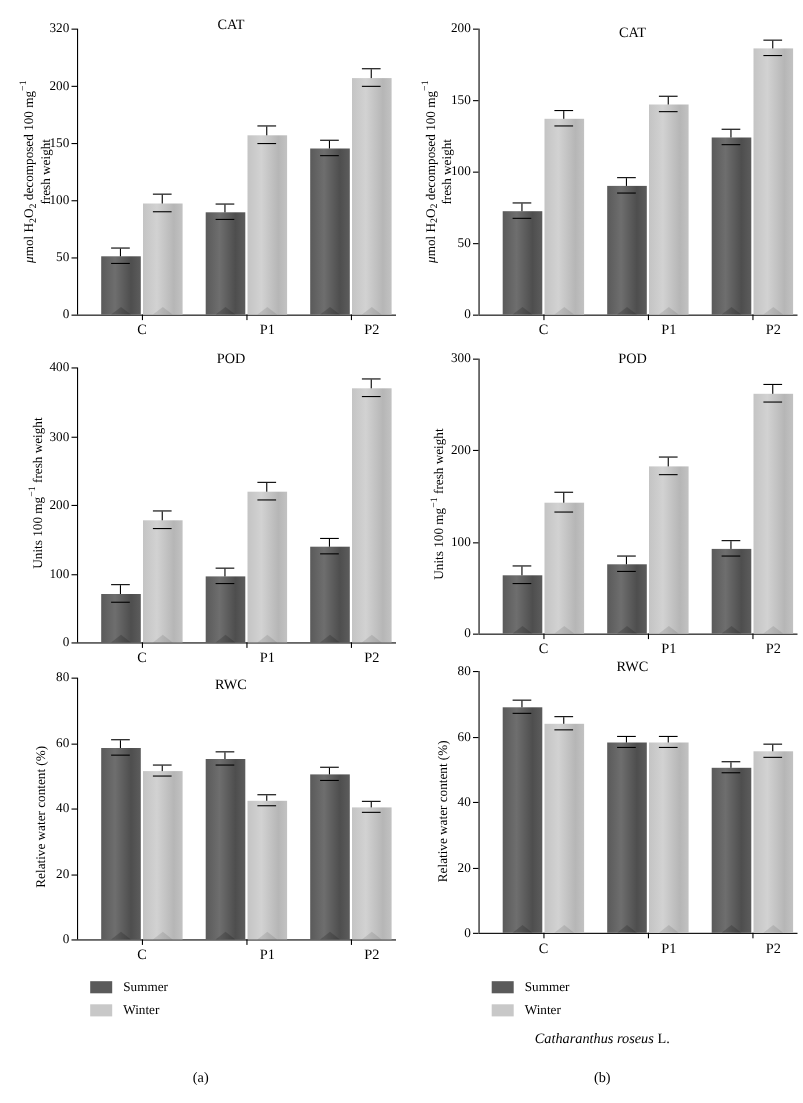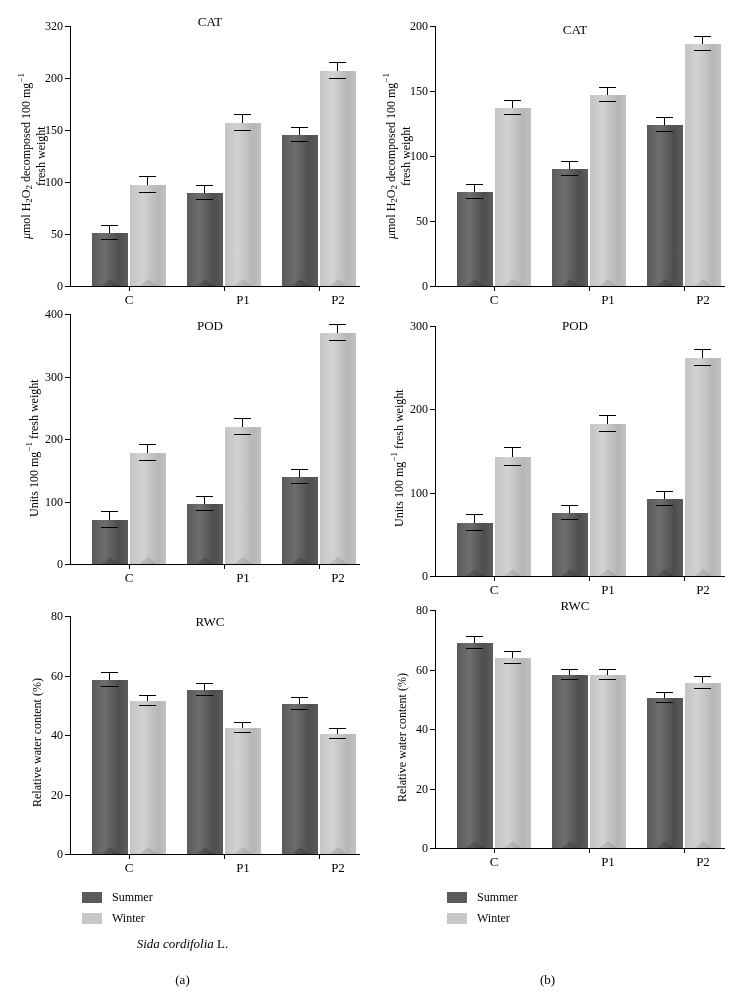--- a/index.html
+++ b/index.html
@@ -190,21 +190,21 @@
       <div class="xlabel" style="left:173px;top:266px;">P1</div>
       <div class="xlabel" style="left:268px;top:266px;">P2</div>
     </div>
   </div>
 
   <div class="panel" style="left:10px;top:308px;width:350px;height:290px;">
     <div class="plot-title" style="width:300px;left:50px;top:10px;">POD</div>
     <div class="ylabel-rot" style="left:14px;top:40px;height:200px;">
       <span>Units 100 mg<span class="sup">−1</span> fresh weight</span>
     </div>
-    <div class="axis-area" style="left:60px;top:6px;width:290px;height:250px;">
+    <div class="axis-area" style="left:60px;top:26px;width:290px;height:250px;">
       <div class="yaxis-line" style="height:250px;"></div>
       <div class="xaxis-line" style="top:250px;"></div>
       <div class="tick" style="top:0px;"></div>
         <div class="ticklabel" style="top:0px;left:-40px;width:33px;">400</div>
       <div class="tick" style="top:62.5px;"></div>
         <div class="ticklabel" style="top:62.5px;left:-40px;width:33px;">300</div>
       <div class="tick" style="top:125px;"></div>
         <div class="ticklabel" style="top:125px;left:-40px;width:33px;">200</div>
       <div class="tick" style="top:187.5px;"></div>
         <div class="ticklabel" style="top:187.5px;left:-40px;width:33px;">100</div>
@@ -481,20 +481,20 @@
     <div class="legend-row">
       <span class="legend-swatch summer"></span>
       <span>Summer</span>
     </div>
     <div class="legend-row">
       <span class="legend-swatch winter"></span>
       <span>Winter</span>
     </div>
   </div>
 
-  <div class="species" style="left:0;top:936px;width:365px;">
-    <i>Sida cordifolia</i><span> L.</span>
-  </div>
   <div class="sublabel" style="left:0;top:972px;width:365px;">(a)</div>
 
+  <div class="species" style="left:365px;top:936px;width:365px;">
+    <i>Catharanthus roseus</i><span> L.</span>
+  </div>
   <div class="sublabel" style="left:365px;top:972px;width:365px;">(b)</div>
 
 </div>
 
 </body></html>

